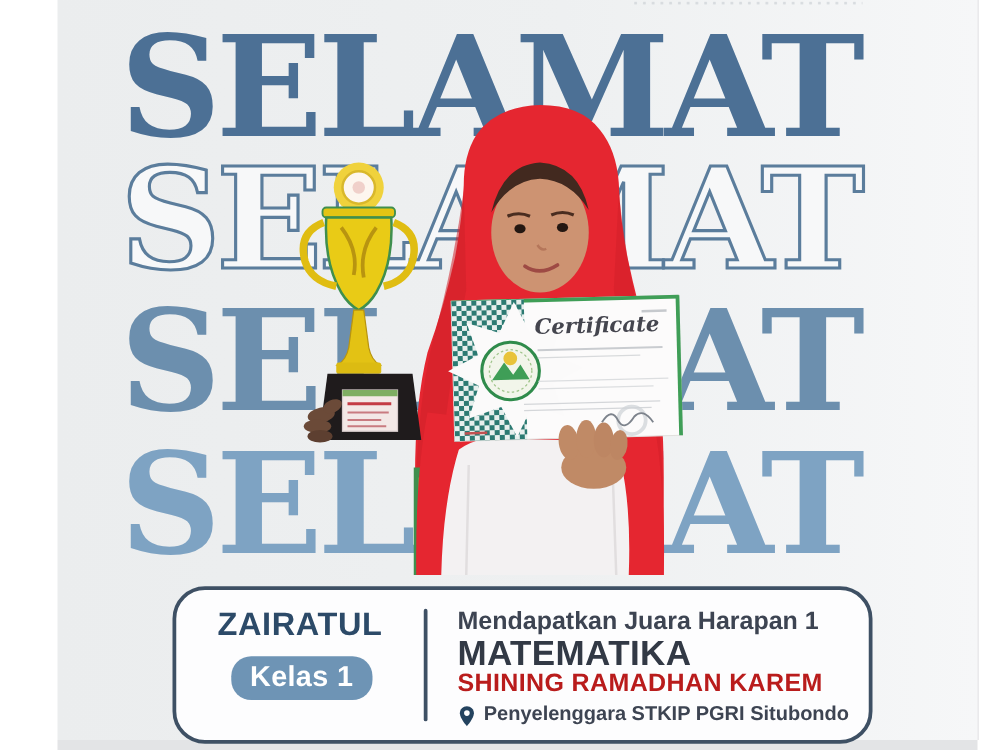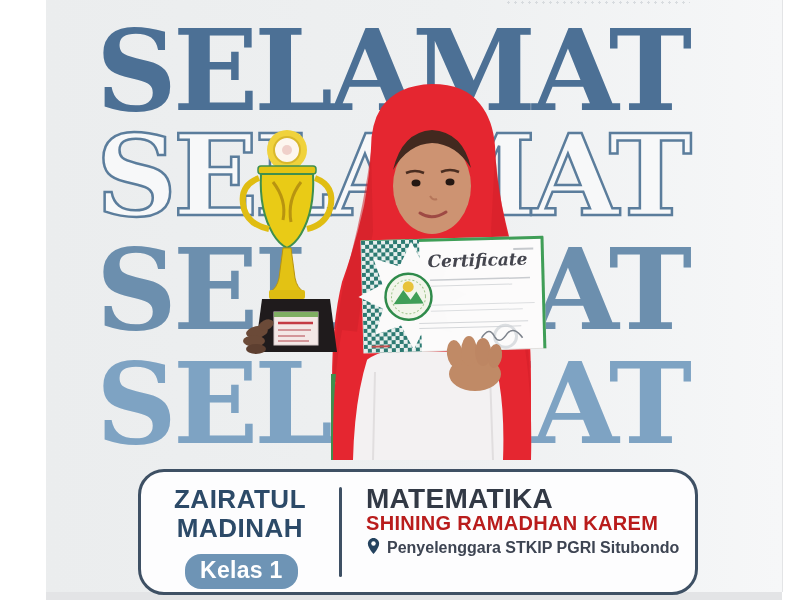--- a/index.html
+++ b/index.html
@@ -59,21 +59,21 @@
     align-self:center;height:90px;
   }
   .card-right{
     flex:1;padding:13px 8px 8px 24px;box-sizing:border-box;
     color:#3a4150;
   }
   .ach-line{font-size:20px;font-weight:bold;line-height:24px;color:#3d4452;}
   .subject-line{font-size:28px;font-weight:bold;line-height:24px;color:#323945;margin-top:2px;letter-spacing:.3px;}
   .event-line{font-size:20px;font-weight:bold;line-height:25px;color:#b91c1c;letter-spacing:.3px;}
   .organizer-line{
-    display:flex;align-items:flex-start;gap:6px;margin-top:1px;
+    display:flex;align-items:flex-end;gap:6px;margin-top:1px;
     font-size:16px;font-weight:bold;color:#3d4452;line-height:21px;
   }
   .pin{flex:0 0 auto;}
 </style>
 </head>
 <body>
 
 <div class="poster-bg"></div>
 <div class="bottom-strip"></div>
 <div class="top-dots"></div>
@@ -181,26 +181,26 @@
       <ellipse cx="258" cy="270" rx="8" ry="14" fill="#bd8663"></ellipse>
       <ellipse cx="270" cy="274" rx="7" ry="12" fill="#bd8663" transform="rotate(8 270 274)"></ellipse>
     </g>
   </svg>
 </div>
 
 <div class="info-card">
   <div class="card-left">
     <div class="student-name">
       <div>ZAIRATUL</div>
-      <div>MADINAH</div>
     </div>
     <div class="class-badge">Kelas 1</div>
   </div>
   <div class="card-divider"></div>
   <div class="card-right">
+    <div class="ach-line">Mendapatkan Juara Harapan 1</div>
     <div class="subject-line">MATEMATIKA</div>
     <div class="event-line">SHINING RAMADHAN KAREM</div>
     <div class="organizer-line">
       <svg class="pin" width="15" height="18" viewBox="0 0 16 19">
         <path d="M8,1 C4.7,1 2,3.7 2,7 c0,4.4 6,11 6,11 s6,-6.6 6,-11 C14,3.7 11.3,1 8,1 Z" fill="#24435f"></path>
         <circle cx="8" cy="6.8" r="2.4" fill="#ffffff"></circle>
       </svg>
       <span>Penyelenggara STKIP PGRI Situbondo</span>
     </div>
   </div>

